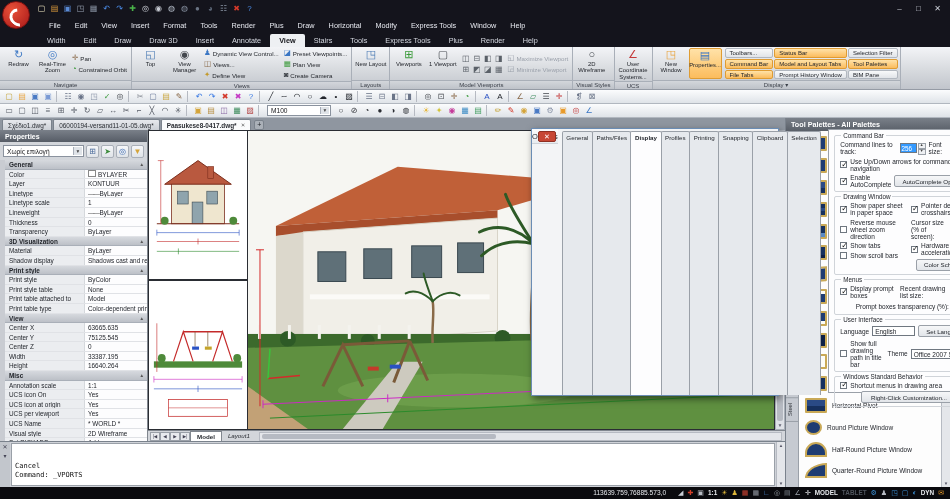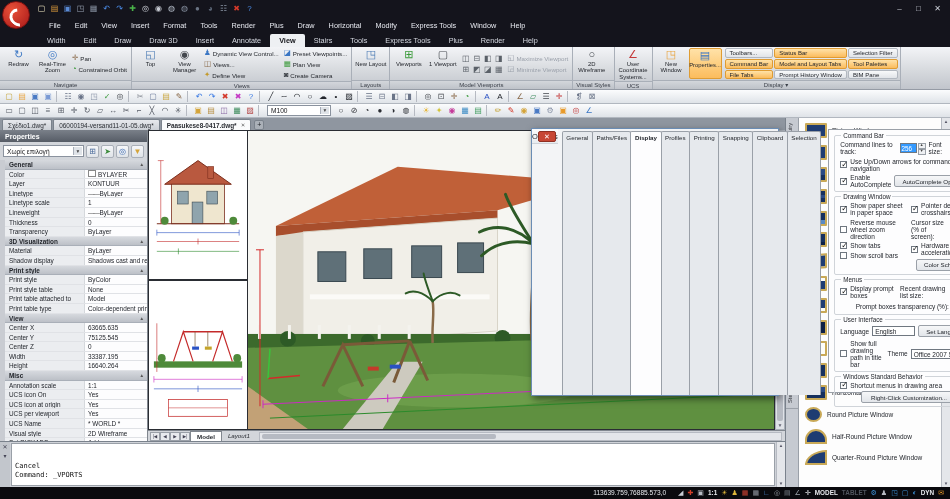--- a/index.html
+++ b/index.html
@@ -793,20 +793,21 @@
           </div>
         </div>
         <div class="cscroll">
           <span>▲</span>
           <span>▼</span>
         </div>
       </div>
     </div>
 
     <div class="palettes">
+      <div class="palhead">Tool Palettes - All Palettes</div>
       <div class="palbody">
         <div class="paltabs">
           <span class="paltab">Inquiry</span>
             <span class="paltab">View</span>
             <span class="paltab">3D Orbit</span>
             <span class="paltab">Draw Order</span>
             <span class="paltab">Walls</span>
             <span class="paltab">Doors</span>
             <span class="paltab active">Windows</span>
             <span class="paltab">Stairs</span>

